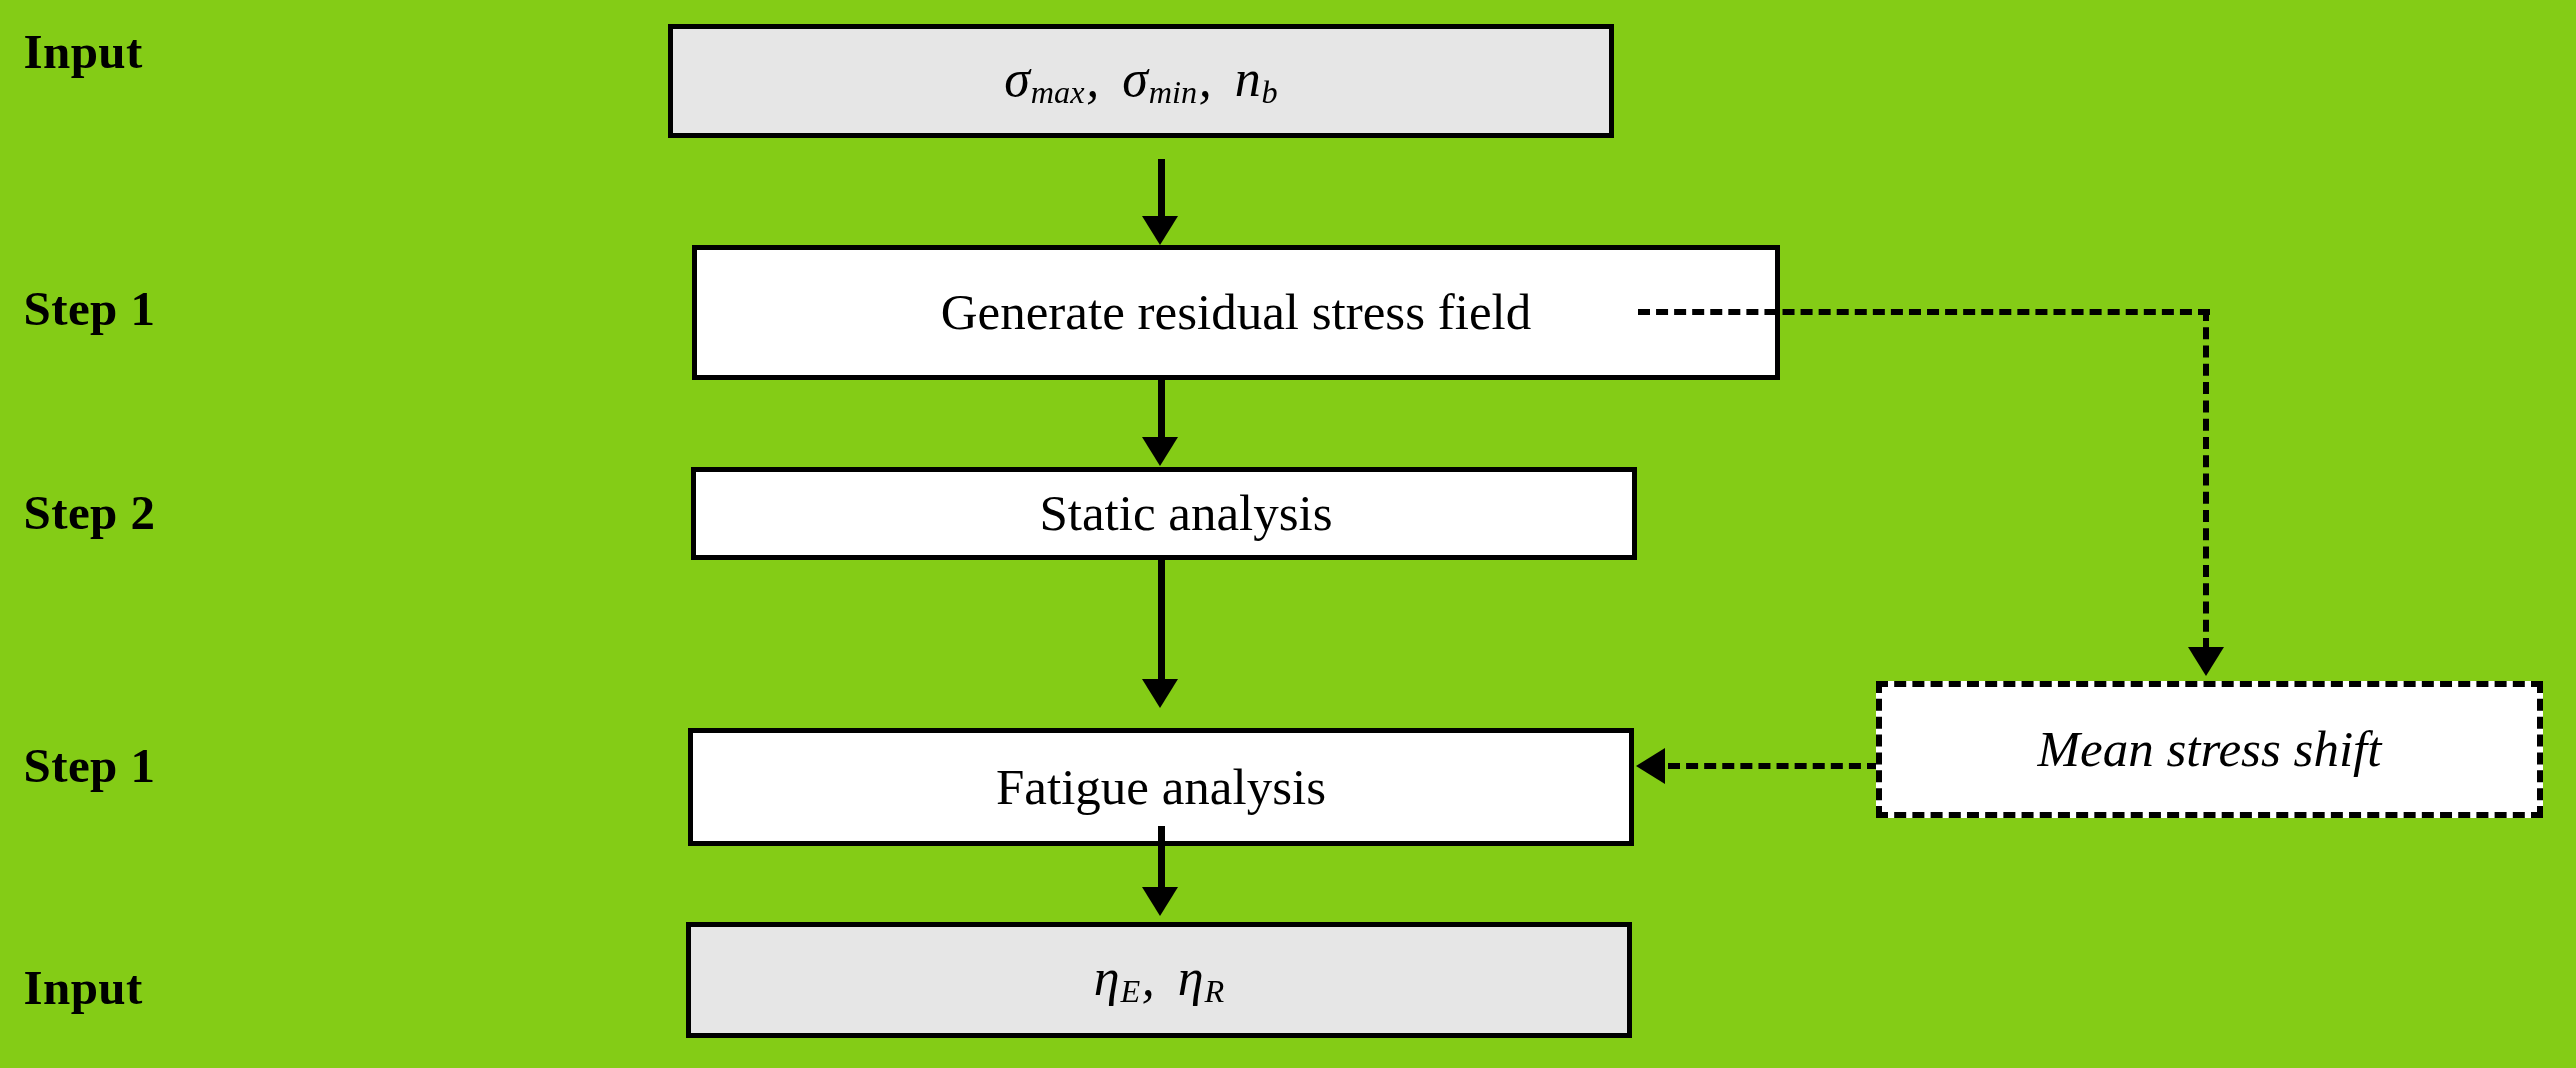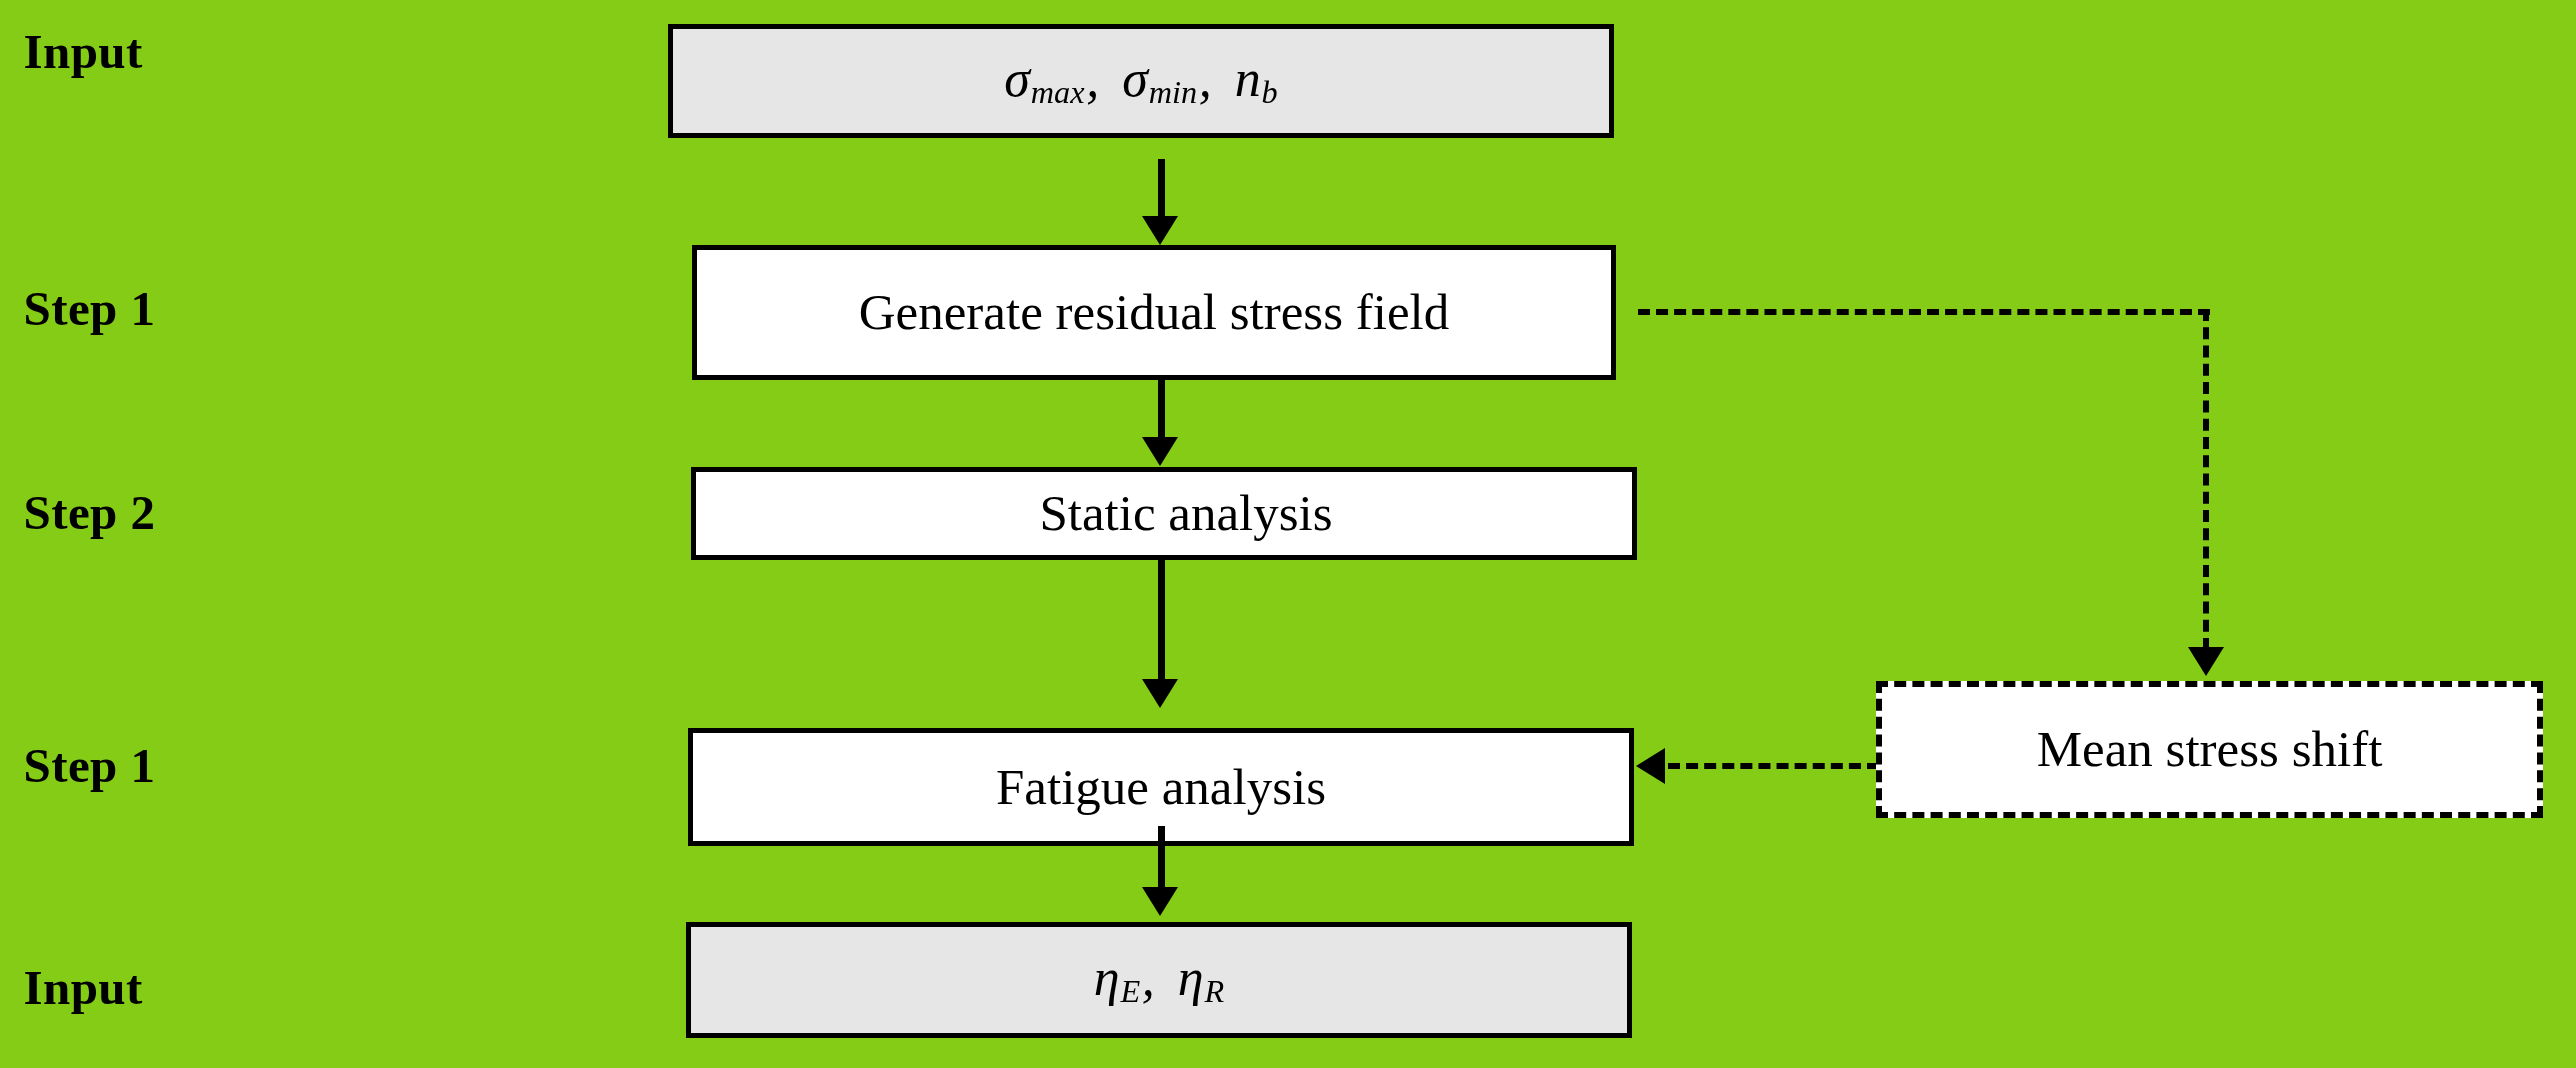--- a/index.html
+++ b/index.html
@@ -123,21 +123,21 @@
     <span class="math">
       <span>σ</span><sub>max</sub><span class="sep">,</span>
       <span>σ</span><sub>min</sub><span class="sep">,</span>
       <span>n</span><sub>b</sub>
     </span>
   </div>
 
   <div class="vline" style="left:1158px; top:159px; height:68px;"></div>
   <div class="arrow-down" style="left:1142px; top:216px;"></div>
 
-  <div class="node" style="left:692px; top:245px; width:924px; height:135px;">
+  <div class="node" style="left:692px; top:245px; width:1088px; height:135px;">
     <span>Generate residual stress field</span>
   </div>
 
   <div class="dash-h" style="left:1638px; top:309px; width:572px;"></div>
   <div class="dash-v" style="left:2203px; top:309px; height:341px;"></div>
   <div class="arrow-down" style="left:2188px; top:647px;"></div>
 
   <div class="vline" style="left:1158px; top:380px; height:61px;"></div>
   <div class="arrow-down" style="left:1142px; top:437px;"></div>
 
@@ -158,18 +158,18 @@
   <div class="vline" style="left:1158px; top:826px; height:68px;"></div>
   <div class="arrow-down" style="left:1142px; top:887px;"></div>
 
   <div class="node filled" style="left:686px; top:922px; width:946px; height:116px;">
     <span class="math">
       <span>η</span><sub>E</sub><span class="sep">,</span>
       <span>η</span><sub>R</sub>
     </span>
   </div>
 
-  <div class="node dashed" style="left:1876px; top:681px; width:667px; height:137px;">
+  <div class="node dashed" style="left:1876px; top:681px; width:667px; height:137px;font-style:italic;">
     <span>Mean stress shift</span>
   </div>
 
 </div>
 
 
 </body></html>

